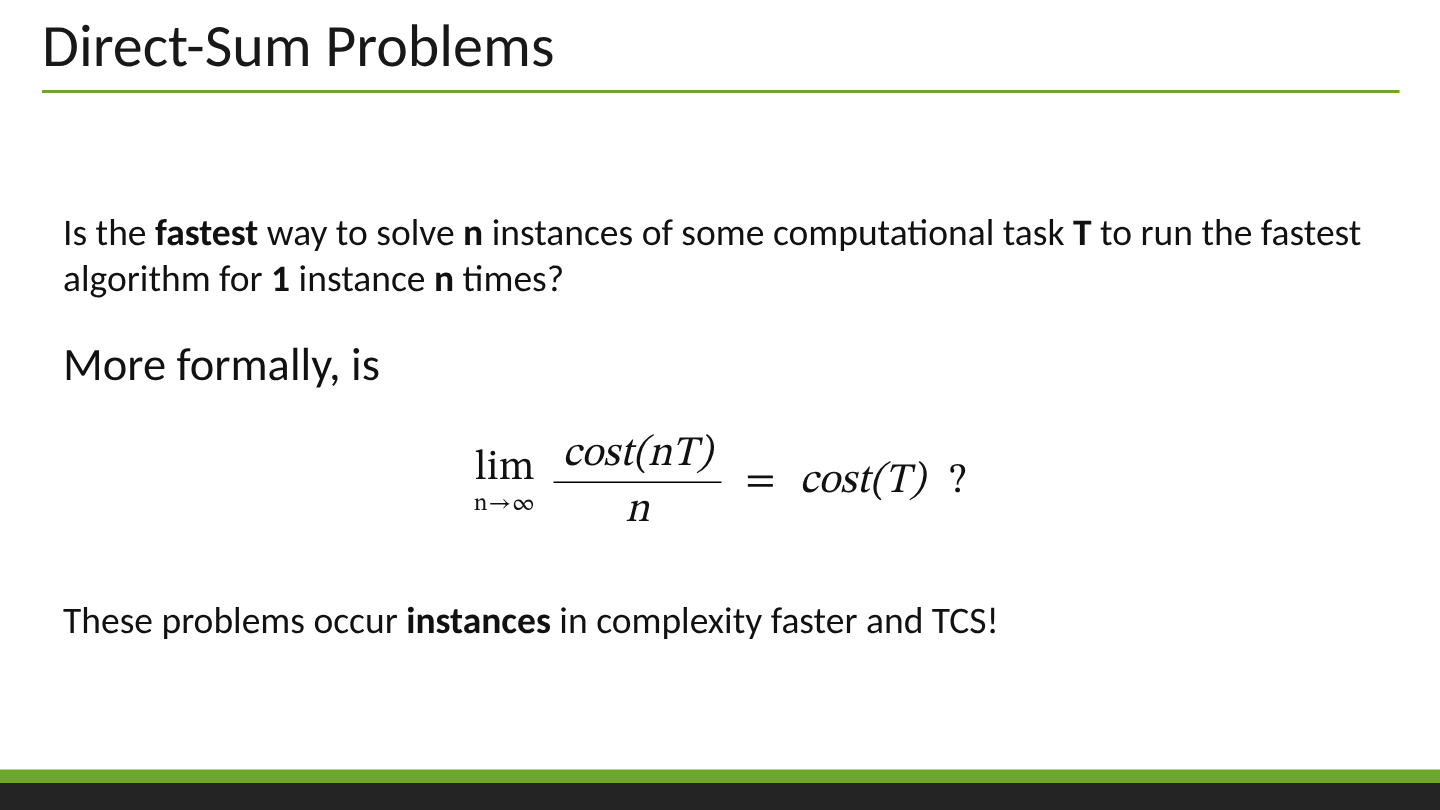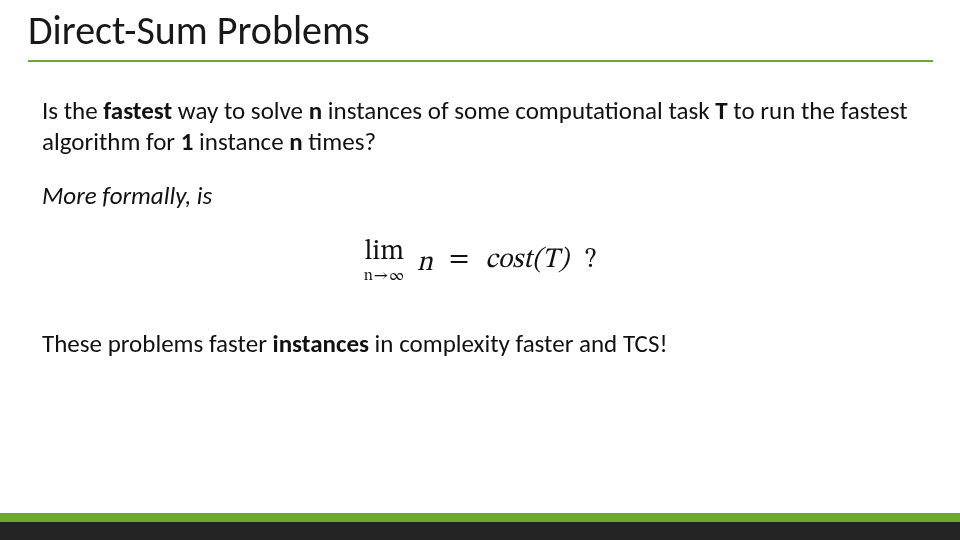--- a/index.html
+++ b/index.html
@@ -41,28 +41,28 @@
     position: absolute;
     top: 96px;
     left: 42px;
     right: 42px;
     font-size: 25px;
     line-height: 1.22;
     color: #111;
   }
   .para {
     margin-bottom: 24px;
+    margin-top: 44px;
   }
   .bold {
     font-weight: 700;
   }
   .more-formally {
-    font-size: 25px;
+    font-size: 31px;
     margin-top: 10px;
-    font-style: italic;
   }
   .equation-wrap {
     width: 100%;
     text-align: center;
     margin-top: 26px;
     margin-bottom: 44px;
     font-family: "Cambria Math", "STIX Two Math", "Latin Modern Math", "Times New Roman", serif;
   }
   .equation {
     display: inline-flex;
@@ -154,30 +154,31 @@
 
     <div class="more-formally">More formally, is</div>
 
     <div class="equation-wrap">
       <span class="equation">
         <span class="lim-block">
           <span class="lim-top">lim</span>
           <span class="lim-bot">n→∞</span>
         </span>
         <span class="frac">
+          <span class="frac-num">cost(nT)</span>
           <span class="frac-den">n</span>
         </span>
         <span class="eq-sign">=</span>
         <span class="eq-rhs">cost(T)</span>
         <span class="eq-q"> ?</span>
       </span>
     </div>
 
     <div class="closing">
-      <span>These problems faster </span><span class="bold">instances</span><span> in complexity faster and TCS!</span>
+      <span>These problems occur </span><span class="bold">instances</span><span> in complexity faster and TCS!</span>
     </div>
 
   </div>
 
   <div class="footer-accent"></div>
   <div class="footer-bar"></div>
 
 </div>
 
 </body></html>

